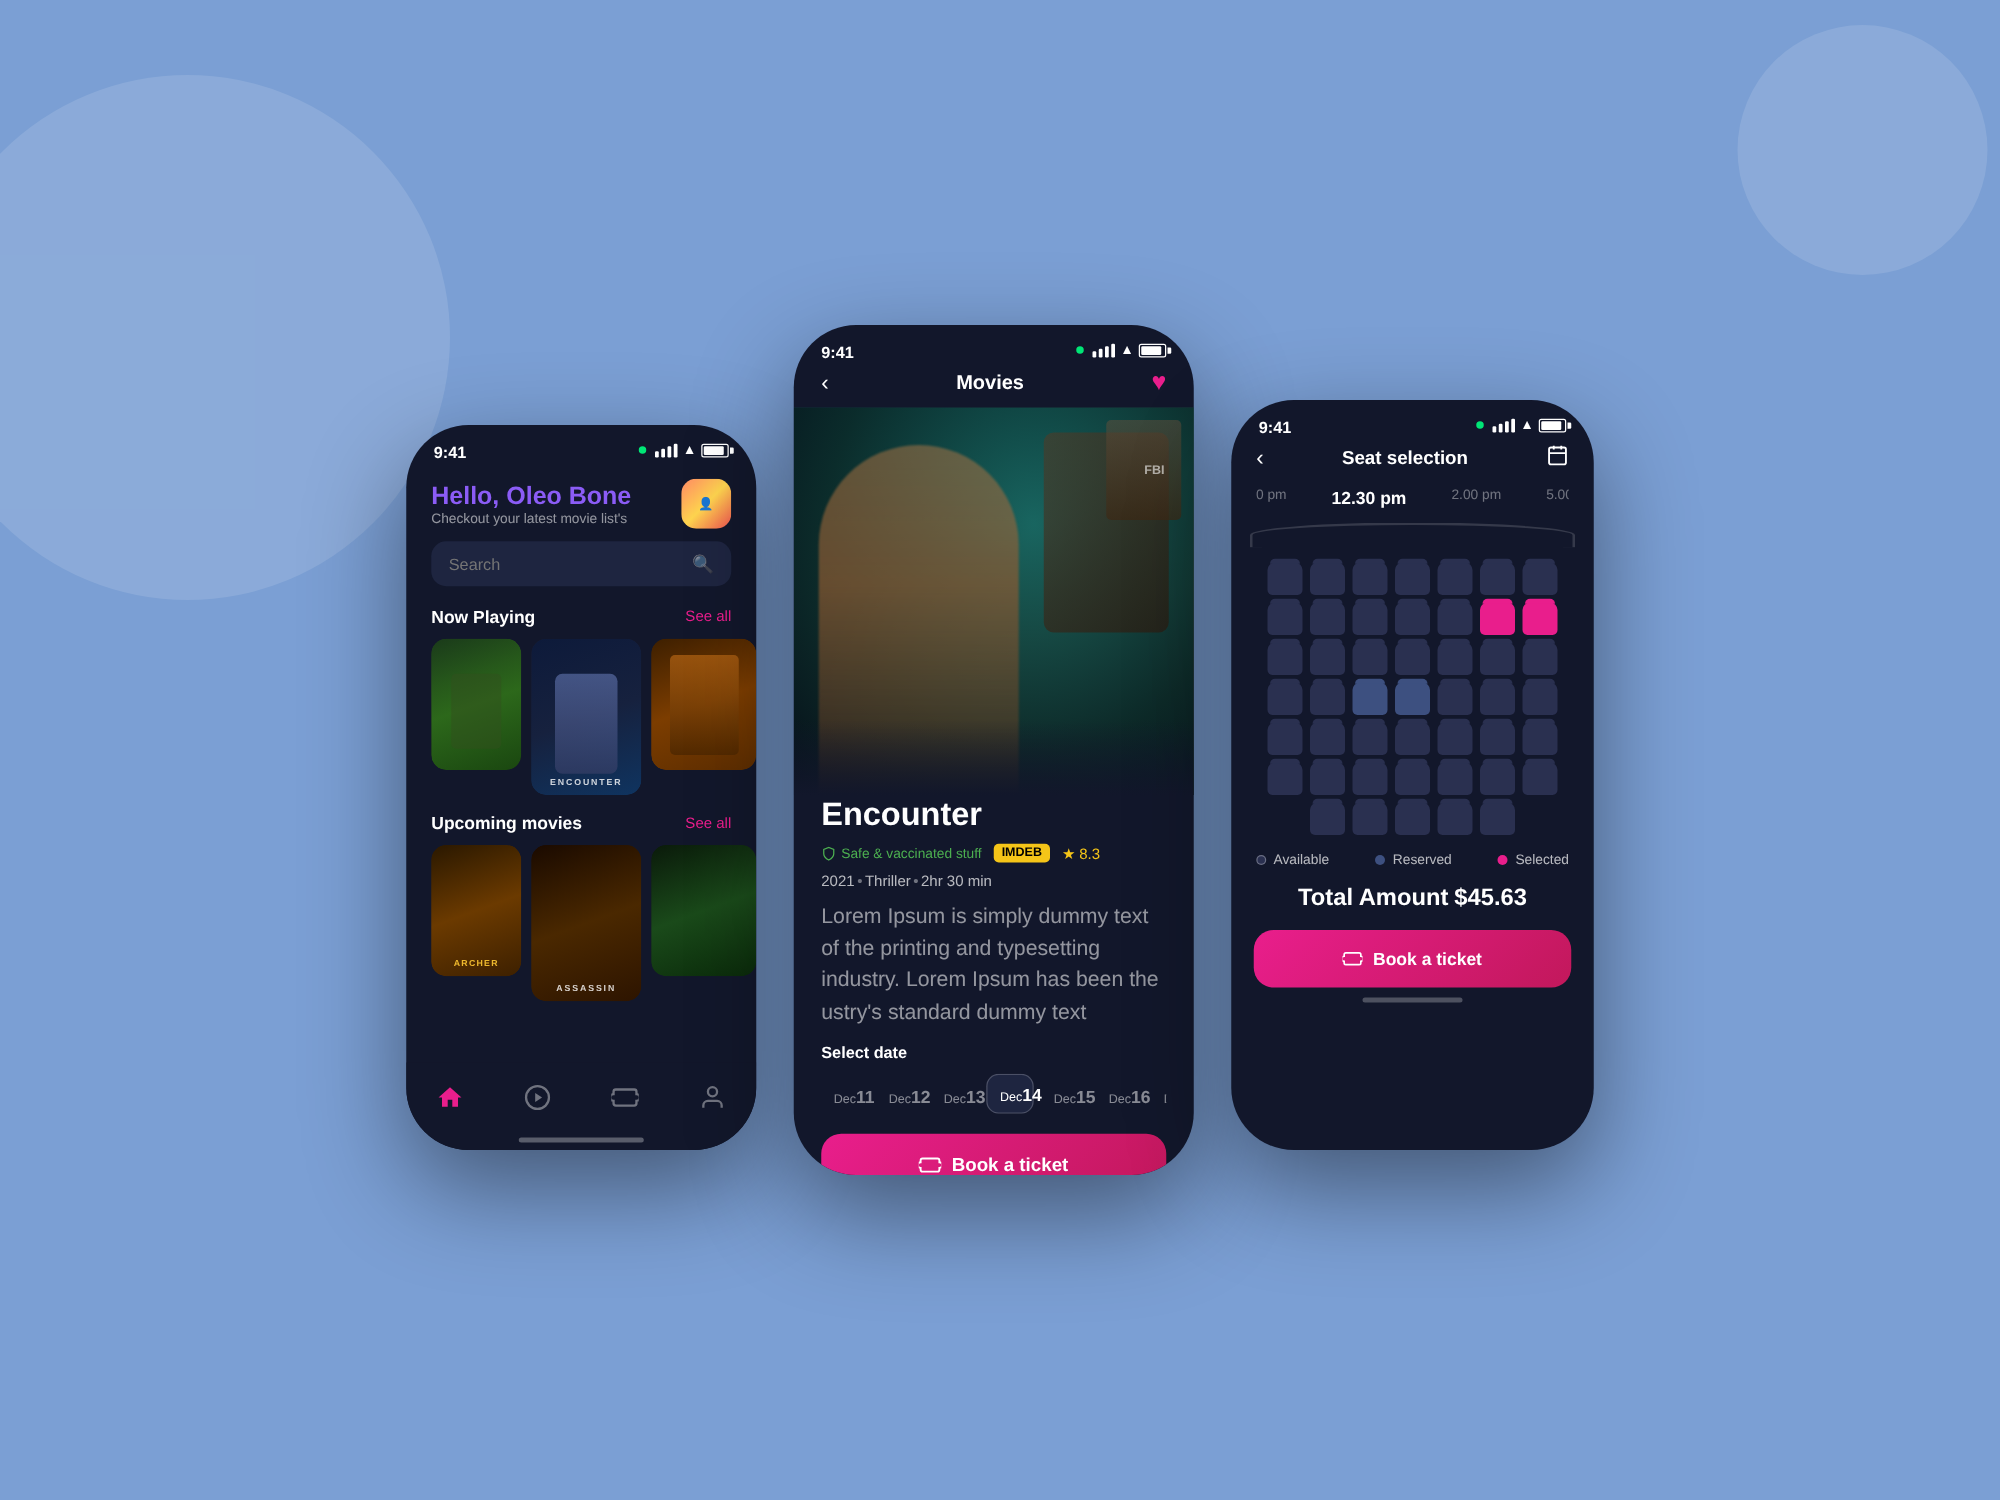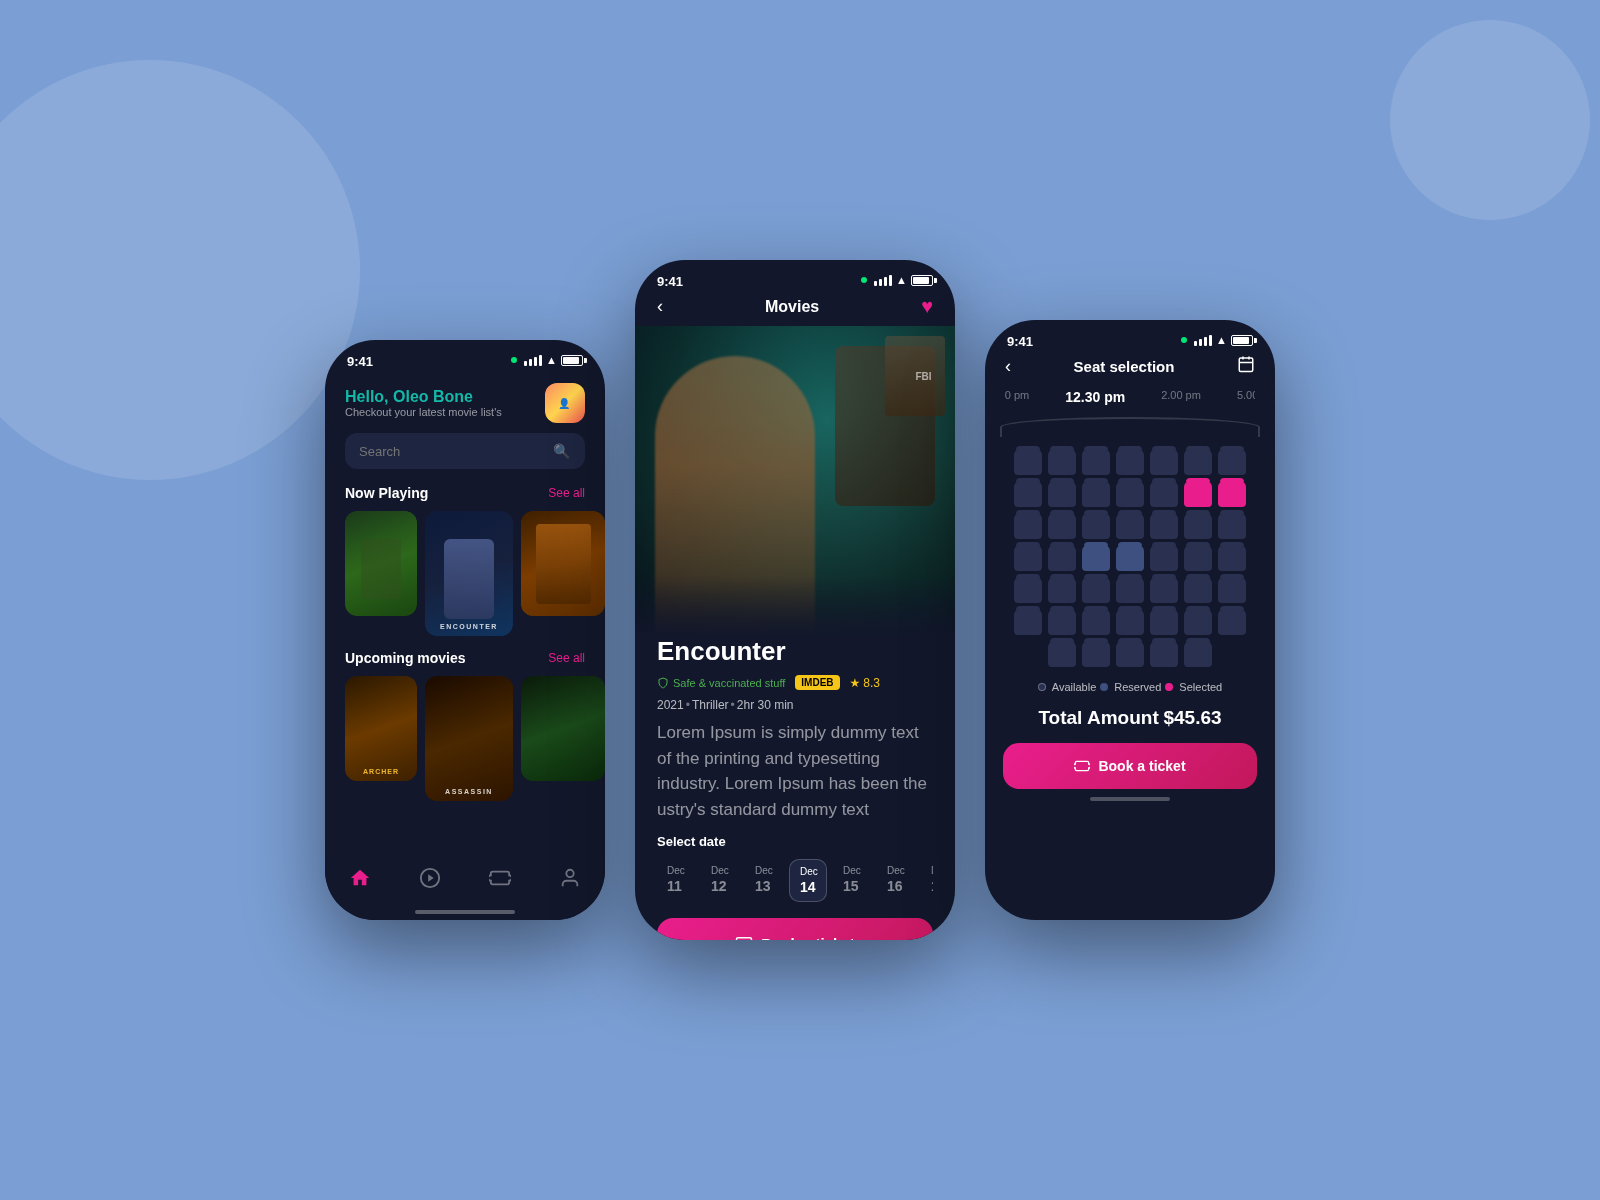--- a/index.html
+++ b/index.html
@@ -129,22 +129,22 @@
       height: calc(100% - 80px);
       overflow: hidden;
     }
     .greeting-row {
       display: flex;
       justify-content: space-between;
       align-items: center;
       margin-bottom: 10px;
     }
     .greeting-text h2 {
-      color: #14b8a6;
-      font-size: 16px;
+      color: #8b5cf6;
+      font-size: 20px;
       font-weight: 700;
     }
     .greeting-text p {
       color: rgba(255,255,255,0.55);
       font-size: 11px;
     }
     .avatar-thumb {
       width: 40px; height: 40px;
       border-radius: 12px;
       background: linear-gradient(135deg, #ff6b6b, #ffd93d);
@@ -354,22 +354,22 @@
       margin-bottom: 10px;
     }
 
     .date-scroll {
       display: flex;
       gap: 6px;
       overflow: hidden;
       margin-bottom: 16px;
     }
     .date-item {
-      display: flex; flex-direction: column;
-      align-items: flex-start;
+      display: flex; flex-direction: row;
+      align-items: flex-end;
       padding: 6px 10px;
       border-radius: 10px;
       color: rgba(255,255,255,0.5);
       font-size: 10px;
       min-width: 38px;
     }
     .date-item .day-num {
       font-size: 14px;
       font-weight: 600;
       margin-top: 2px;
@@ -474,21 +474,21 @@
     .seat.available::before { background: #2a3050; }
     .seat.reserved { background: #3d5080; }
     .seat.reserved::before { background: #3d5080; }
     .seat.selected { background: #e91e8c; }
     .seat.selected::before { background: #e91e8c; }
 
     
     .legend {
       display: flex;
       justify-content: center;
-      gap: 4px;
+      gap: 37px;
       margin-bottom: 14px;
     }
     .legend-item {
       display: flex; align-items: center; gap: 6px;
       color: rgba(255,255,255,0.7);
       font-size: 11px;
     }
     .legend-dot {
       width: 8px; height: 8px;
       border-radius: 50%;

